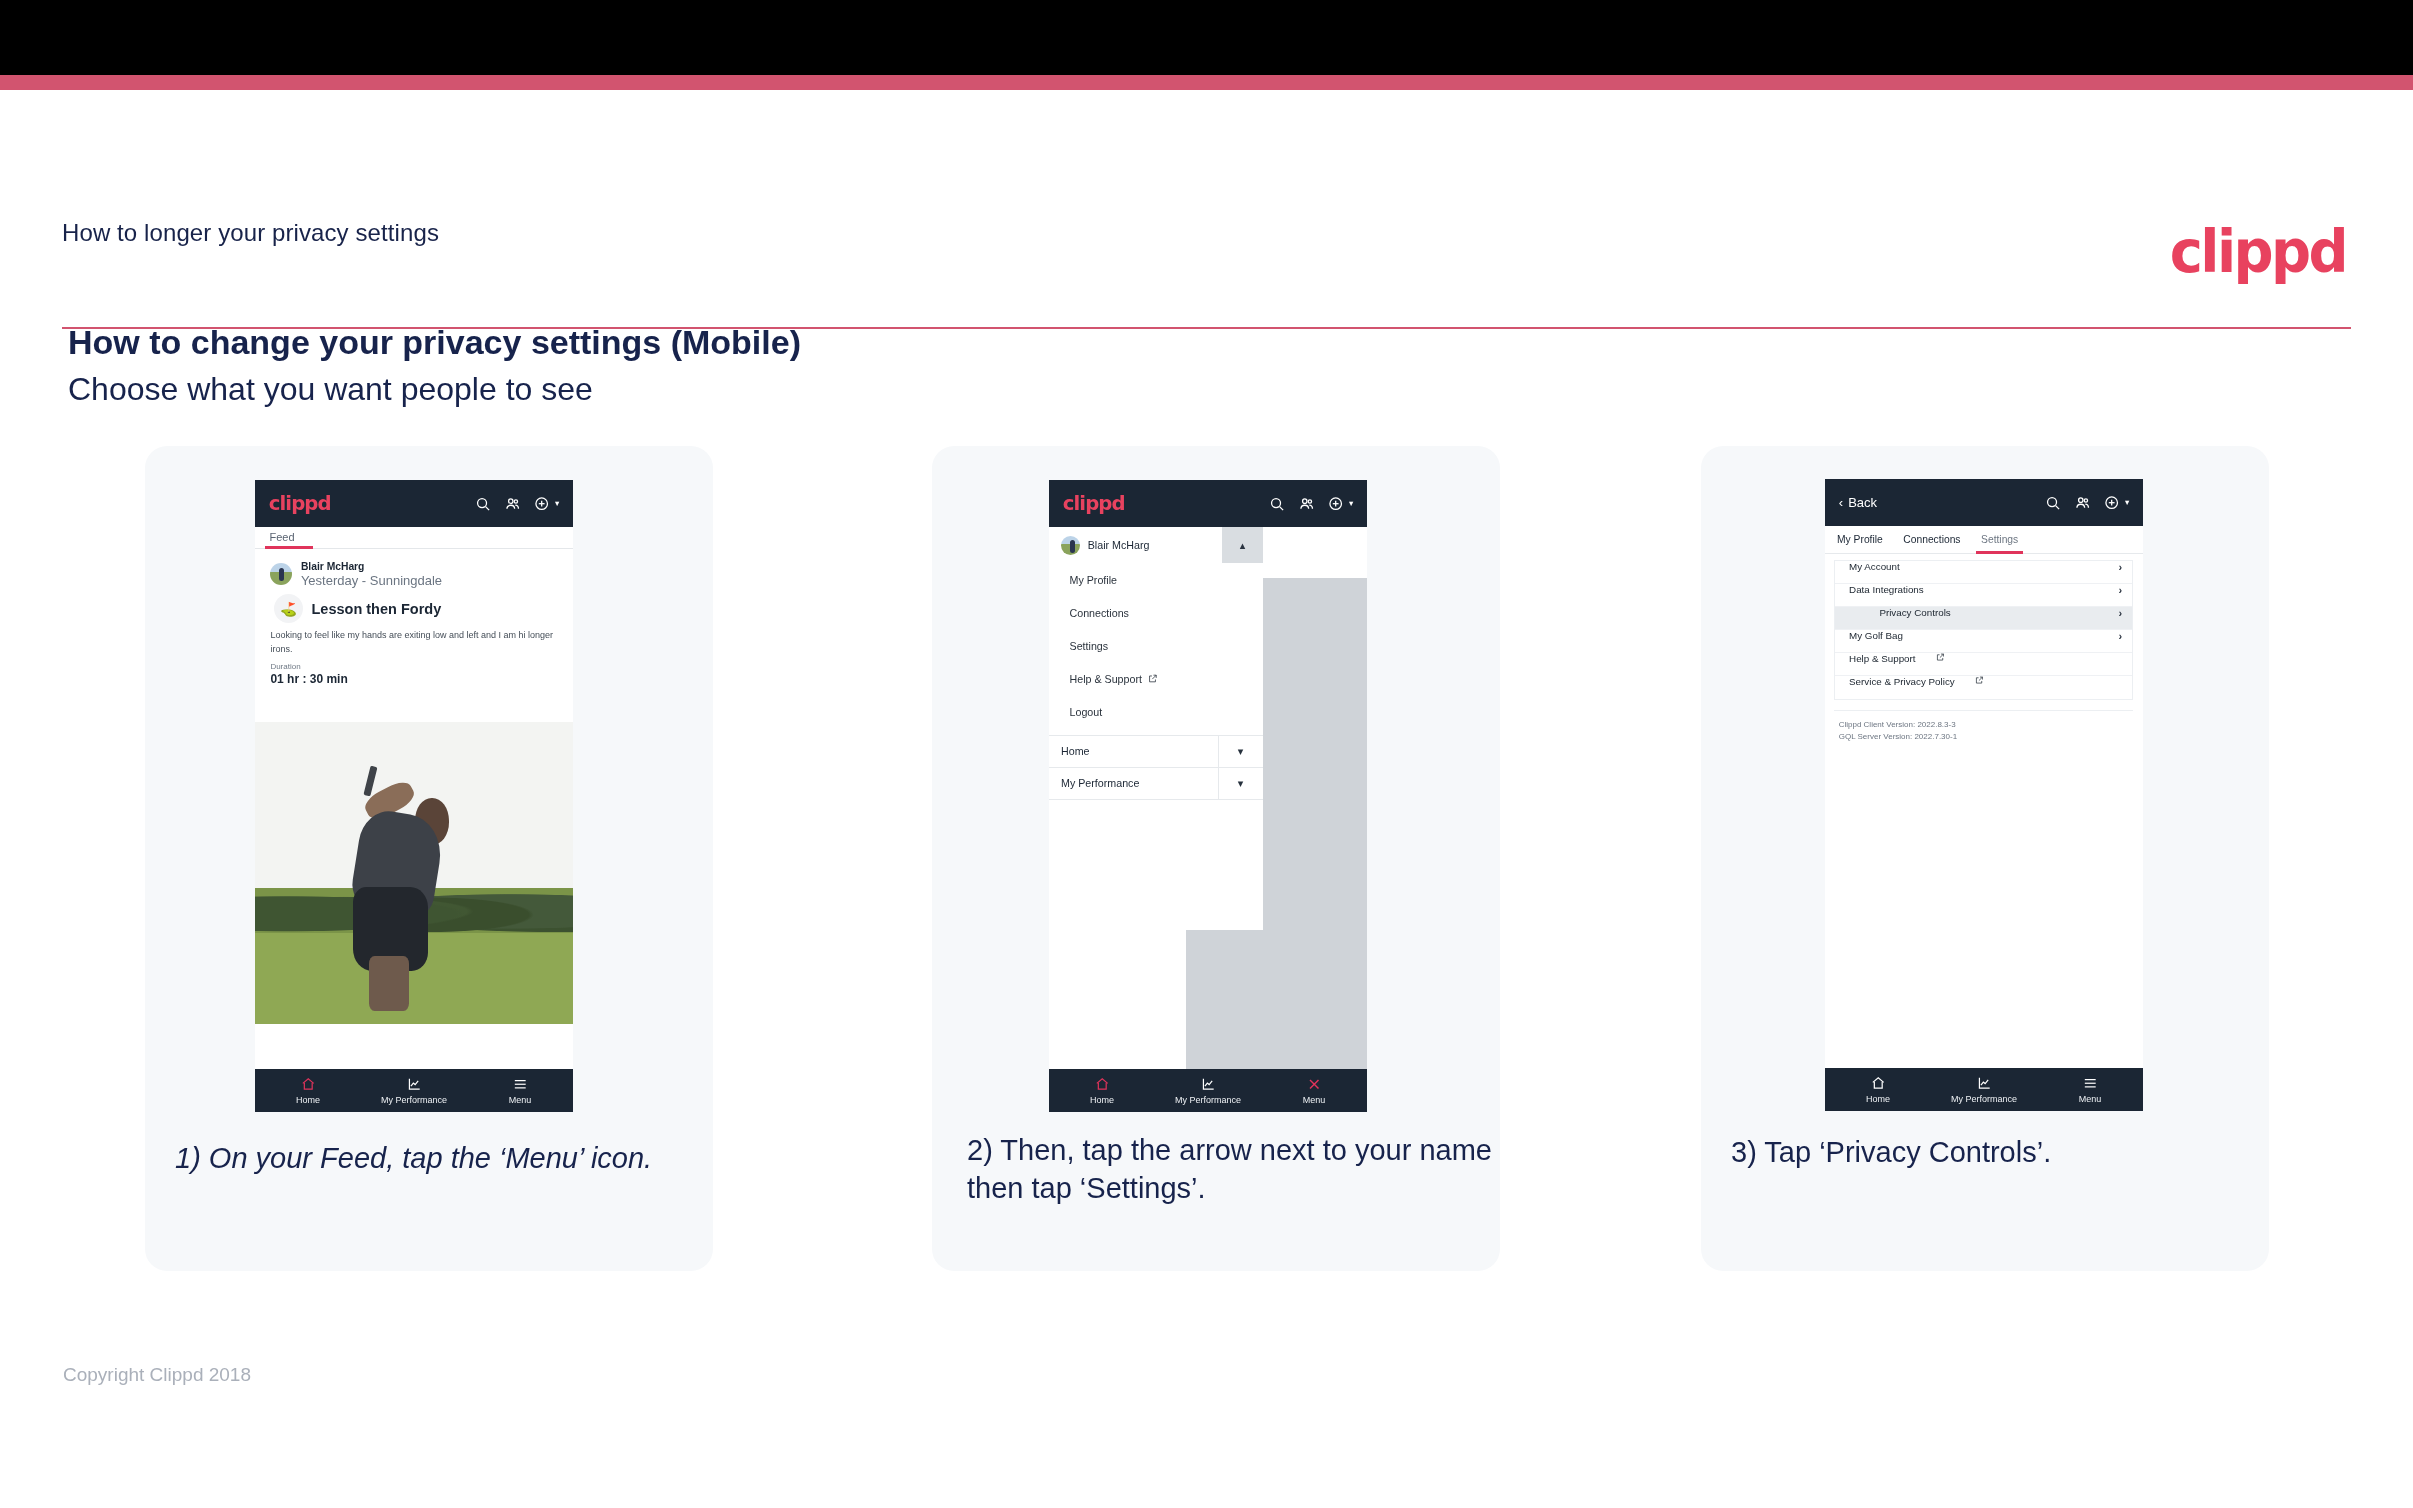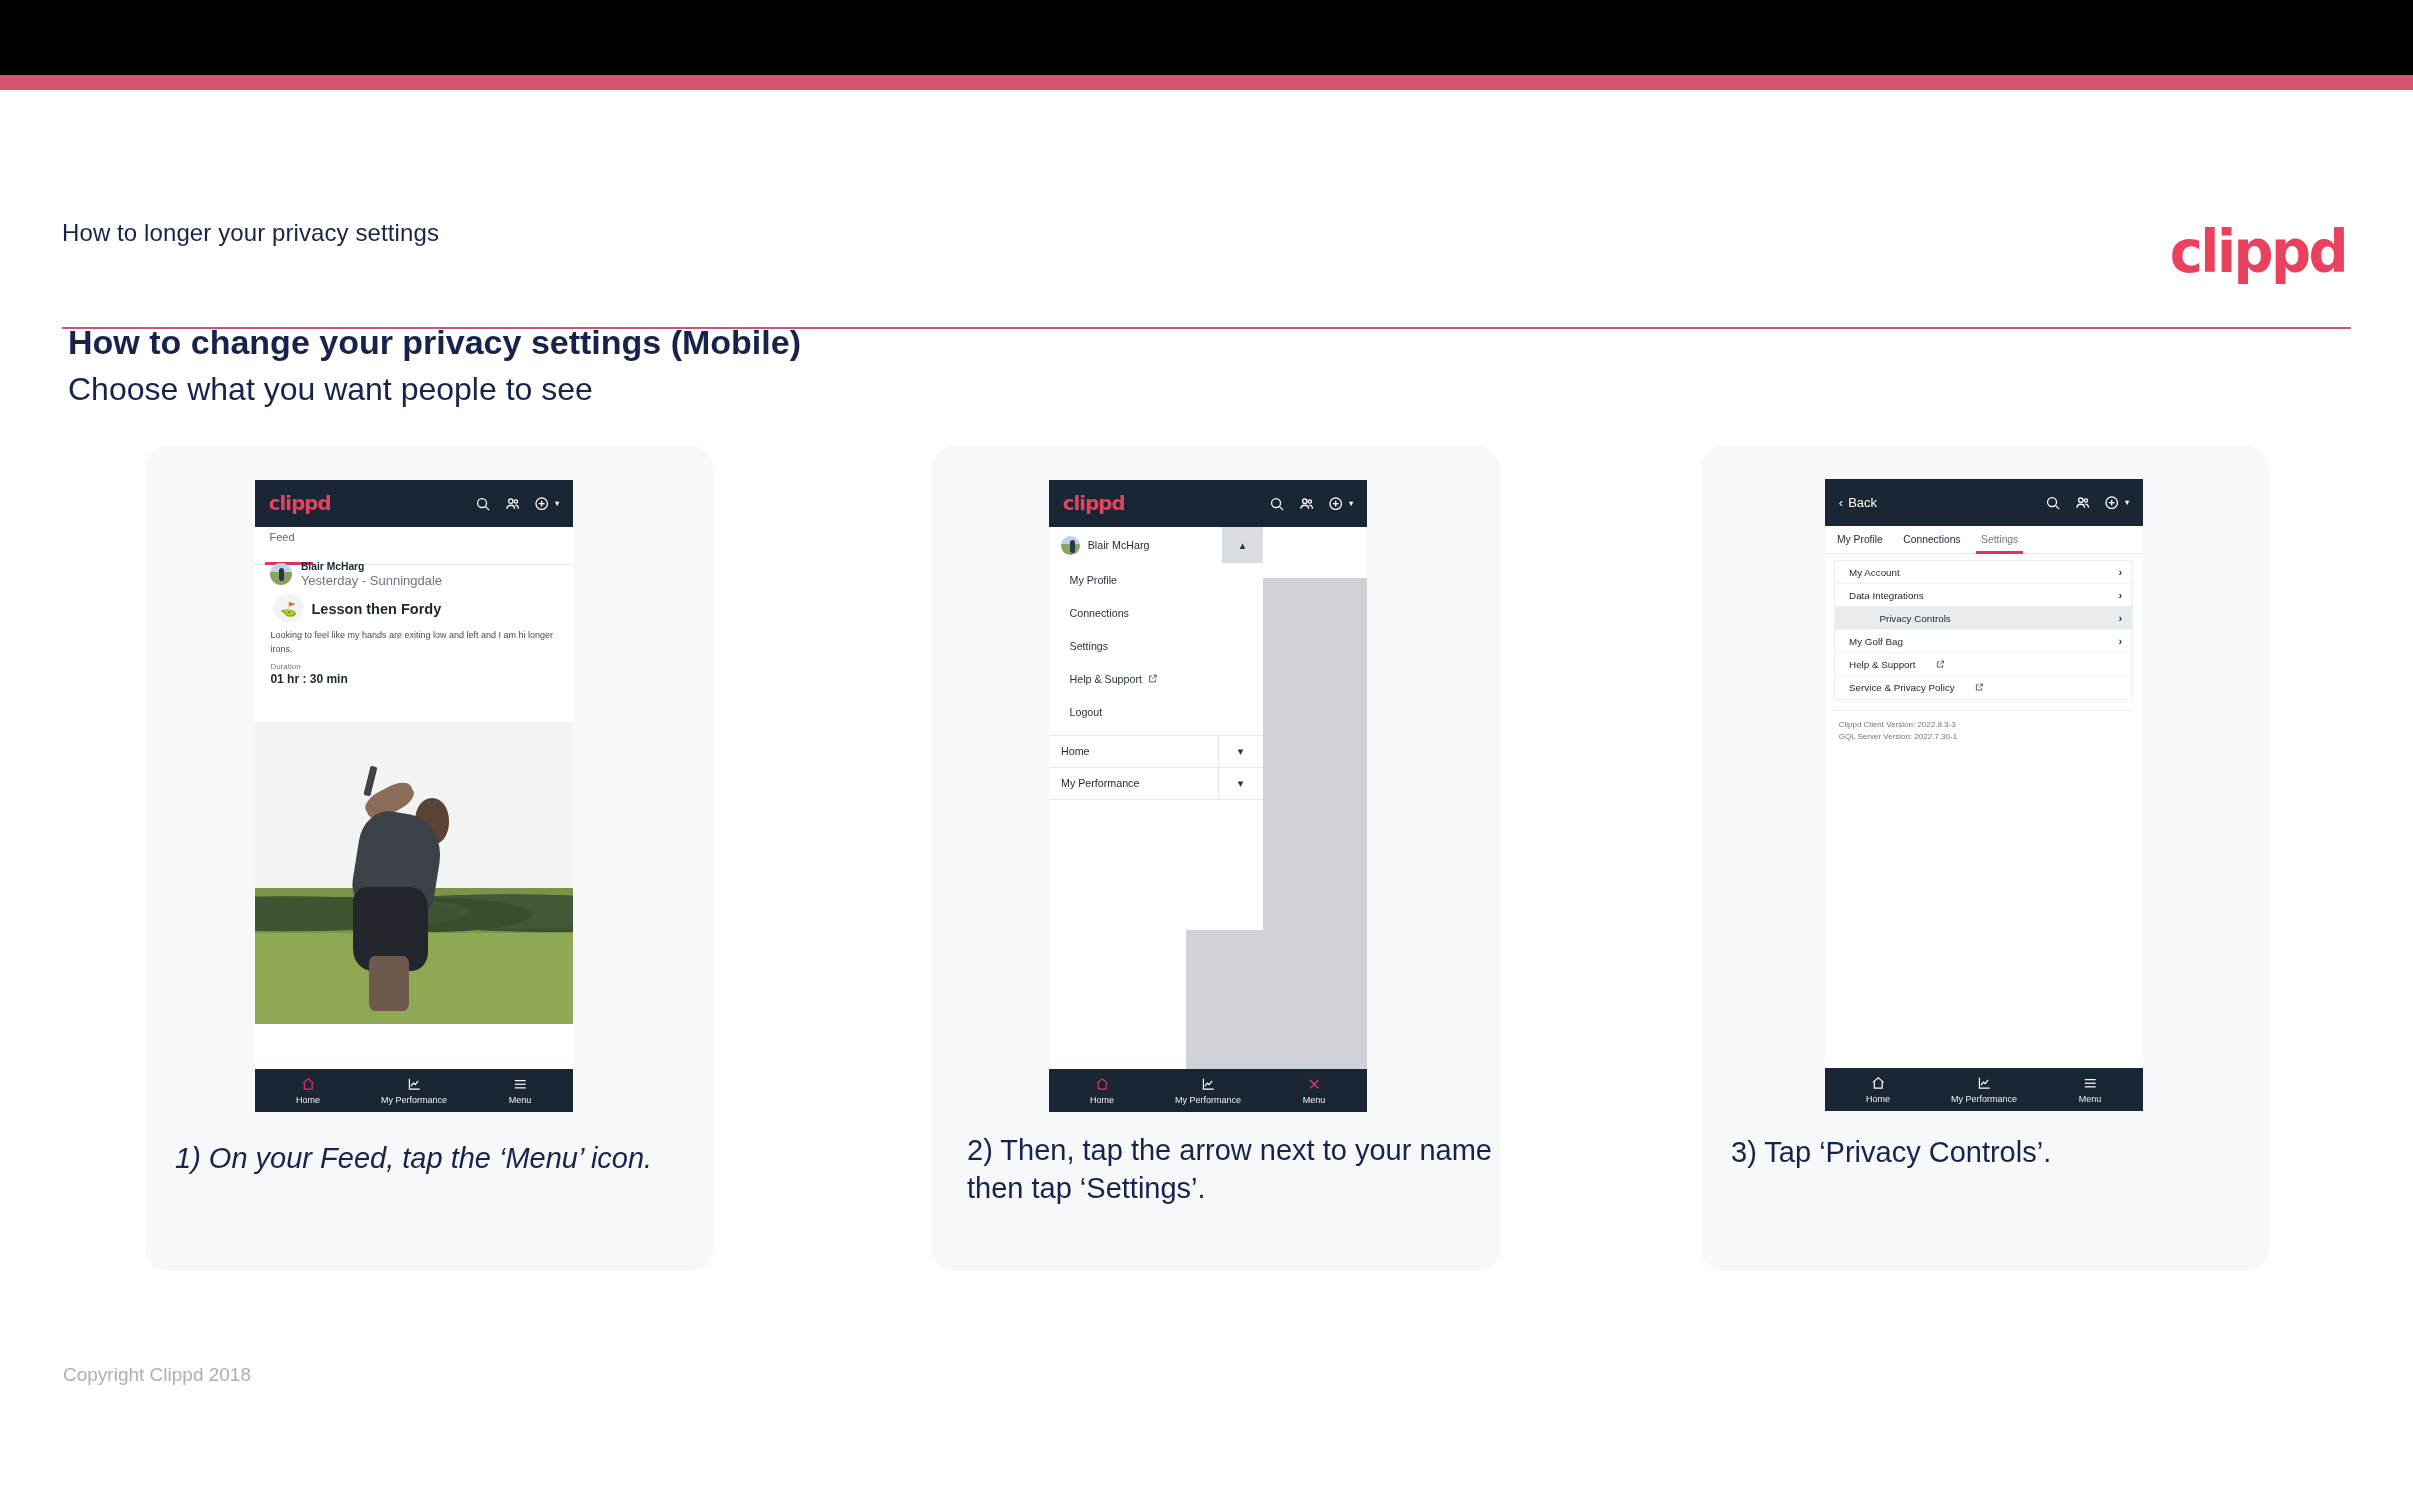--- a/index.html
+++ b/index.html
@@ -86,21 +86,21 @@
   }
   .appbar-icons {
     margin-left:auto; display:flex; align-items:center; gap:13.7px;
   }
   .ic { width:15.4px; height:15.4px; display:block; }
   .ic svg { width:100%; height:100%; display:block; }
   .caret-sm { font-size:8.5px; color:#fff; margin-left:-7.7px; }
 
   
   .tabs-feed {
-    position:absolute; left:0; top:47px; width:100%; height:38px;
+    position:absolute; left:0; top:47px; width:100%; height:22px;
     border-bottom:0.9px solid #e4e7ea; background:#fff;
   }
   .tabs-feed .tab {
     position:absolute; left:14.5px; top:4.3px; font-size:11px; color:#5a6472;
   }
   .tabs-feed .underline {
     position:absolute; left:10.3px; bottom:-0.9px; width:48px; height:2.6px; background:#e0345b;
   }
   .post { position:absolute; left:0; top:74px; width:100%; }
   .post-head { display:flex; align-items:center; padding:6.8px 15.4px 1.7px 15.4px; }
@@ -254,21 +254,21 @@
   .tabs3 .t { font-size:10.3px; color:#1b2634; position:relative; height:28px; display:flex; align-items:center; }
   .tabs3 .t.active { color:#6d7682; }
   .tabs3 .t.active::after {
     content:""; position:absolute; left:-5.1px; right:-5.1px; bottom:0; height:2.6px; background:#e0345b;
   }
   .settings-list {
     position:absolute; left:9.4px; top:81px; width:299px;
     background:#ffffff; border:0.9px solid #eceff2;
   }
   .srow {
-    height:23px; display:flex; align-items:center; padding:0 10.3px 0 13.7px;
+    height:23px; display:flex; align-items:flex-start; padding:0 10.3px 0 13.7px;
     font-size:9.8px; color:#212a34; border-bottom:0.9px solid #eff1f4; gap:20px;
   }
   .srow:last-child { border-bottom:none; }
   .srow.highlight { background:#e9ecef;padding-left:44px; }
   .srow .chev-r { margin-left:auto; font-size:11px; color:#2b3441; font-weight:bold; }
   .ver {
     position:absolute; left:9.4px; top:231px; width:299px;
     border-top:0.9px solid #eceff2; padding-top:7.7px;
   }
   .ver div { font-size:8px; color:#6d7682; line-height:1.5; padding-left:4.3px; }

